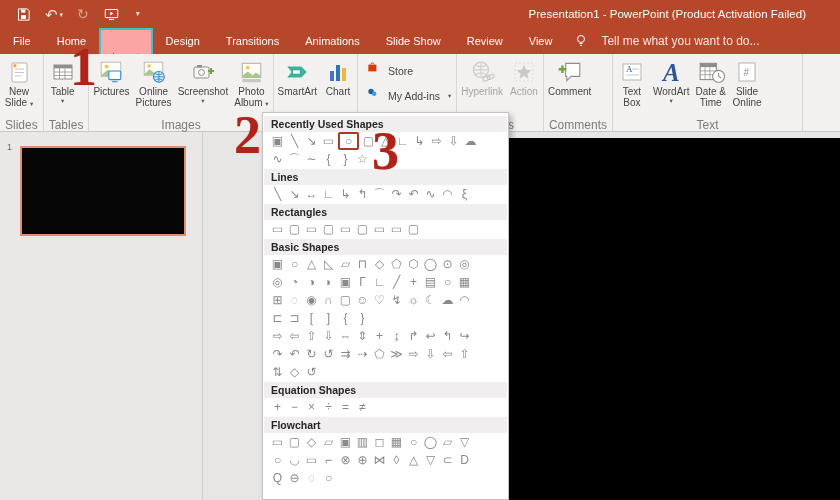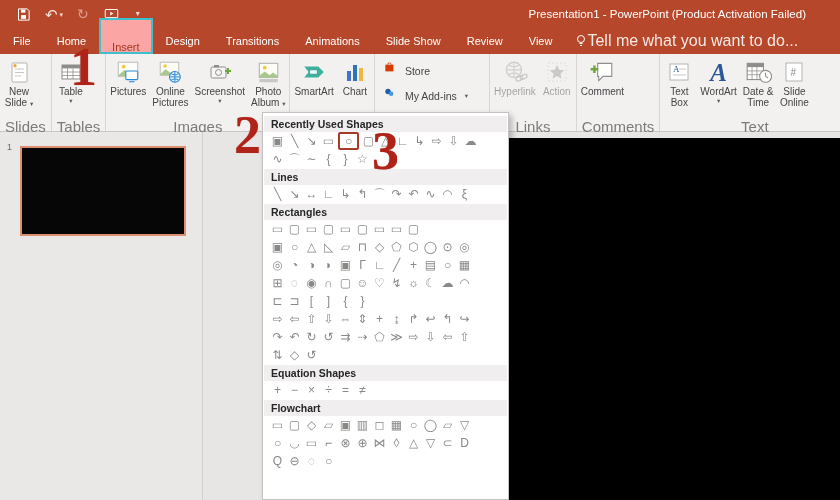--- a/index.html
+++ b/index.html
@@ -9,37 +9,37 @@
   
   .titlebar { position:absolute; left:0; top:0; width:840px; height:28px; background:#B7472A; display:flex; align-items:center; }
   .qat { display:flex; align-items:center; gap:14px; padding-left:16px; color:#fff; }
   .qat-btn { display:flex; align-items:center; font-size:13px; color:#f6e4de; cursor:default; line-height:1; }
   .qat-btn svg { display:block; }
   .qat-caret { font-size:7px; margin-left:2px; color:#f0d8d0; }
   .qat-dim { opacity:.55; }
   .win-title { position:absolute; right:34px; top:0; height:28px; line-height:28px; color:#fff; font-size:11.5px; white-space:nowrap; }
 
   
-  .tabrow { position:absolute; left:0; top:28px; width:840px; height:26px; background:#B7472A; display:flex; align-items:flex-end; }
+  .tabrow { position:absolute; left:0; top:28px; width:840px; height:26px; background:#B7472A; display:flex; align-items:flex-start; }
   .tab { height:26px; line-height:26px; padding:0 13px; color:#fff; font-size:11px; white-space:nowrap; cursor:default; }
   .tab.active { background:#fca5a5; color:#a5381f; border:2px solid #3EC1CC; line-height:22px; padding:16px 11px; }
-  .tellme { display:flex; align-items:center; gap:0; color:rgba(255,255,255,.88); font-size:16px; padding:0 10px; height:26px; }
+  .tellme { display:flex; align-items:center; gap:14px; color:rgba(255,255,255,.88); font-size:12px; padding:0 10px; height:26px; }
 
   
   .ribbon { position:absolute; left:0; top:54px; width:840px; height:78px; background:#f3f1f0; border-bottom:1px solid #c9c7c5; display:flex; align-items:stretch; }
   .rgroup { display:flex; flex-direction:column; border-right:1px solid #d8d5d3; padding:2px 1px 0 1px; }
   .rgroup-buttons { display:flex; flex:1; align-items:stretch; }
   .rbtn { display:flex; flex-direction:column; align-items:center; padding:2px 3px 0 3px; min-width:36px; cursor:default; }
   .rbtn .ricon { height:28px; display:flex; align-items:center; justify-content:center; }
   .rbtn .rline { font-size:10px; color:#444; line-height:11px; text-align:right; white-space:nowrap; }
   .rbtn .rcaret { font-size:6.5px; color:#5f5d5b; line-height:8px; }
   .rbtn.disabled { opacity:.45; filter:grayscale(1); }
   .rbtn.annotated { border:1.6px solid #A73A28; padding:1px 2px 0 2px; }
-  .rgroup-label { font-size:15px; color:#7d7b79; text-align:center; padding:2px 4px 3px 4px; white-space:nowrap; height:15px; }
-  .small-stack { display:flex; flex-direction:column; justify-content:flex-start; gap:7px; padding:6px 20px 0 8px; }
+  .rgroup-label { font-size:12px; color:#7d7b79; text-align:center; padding:2px 4px 3px 4px; white-space:nowrap; height:15px; }
+  .small-stack { display:flex; flex-direction:column; justify-content:flex-start; gap:7px; padding:6px 4px 0 8px; }
   .sbtn { display:flex; align-items:center; gap:5px; font-size:10.5px; color:#444; white-space:nowrap; }
   .sbtn .scaret { font-size:6.5px; color:#5f5d5b; margin-left:3px; }
 
   
   .workspace { position:absolute; left:0; top:132px; width:840px; height:368px; background:#e8e6e4; }
   .slidepanel { position:absolute; left:0; top:0; width:203px; height:368px; background:#eae8e7; border-right:1px solid #d0cecd; }
   .thumb-num { position:absolute; left:7px; top:10px; font-size:9px; color:#6d6b69; }
   .thumb { position:absolute; left:20px; top:14px; width:166px; height:90px; background:#060606; border:2px solid #dd8f72; }
   .main-canvas { position:absolute; left:486px; top:6px; right:0; bottom:0; background:#000; }
 
@@ -379,20 +379,21 @@
       <span class="shape-cell">▭</span>
       <span class="shape-cell">▢</span>
       <span class="shape-cell">▭</span>
       <span class="shape-cell">▢</span>
       <span class="shape-cell">▭</span>
       <span class="shape-cell">▢</span>
       <span class="shape-cell">▭</span>
       <span class="shape-cell">▭</span>
       <span class="shape-cell">▢</span>
     </div>
+    <div class="sec-title">Basic Shapes</div>
     <div class="shape-row">
       <span class="shape-cell">▣</span>
       <span class="shape-cell">○</span>
       <span class="shape-cell">△</span>
       <span class="shape-cell">◺</span>
       <span class="shape-cell">▱</span>
       <span class="shape-cell">⊓</span>
       <span class="shape-cell">◇</span>
       <span class="shape-cell">⬠</span>
       <span class="shape-cell">⬡</span>

